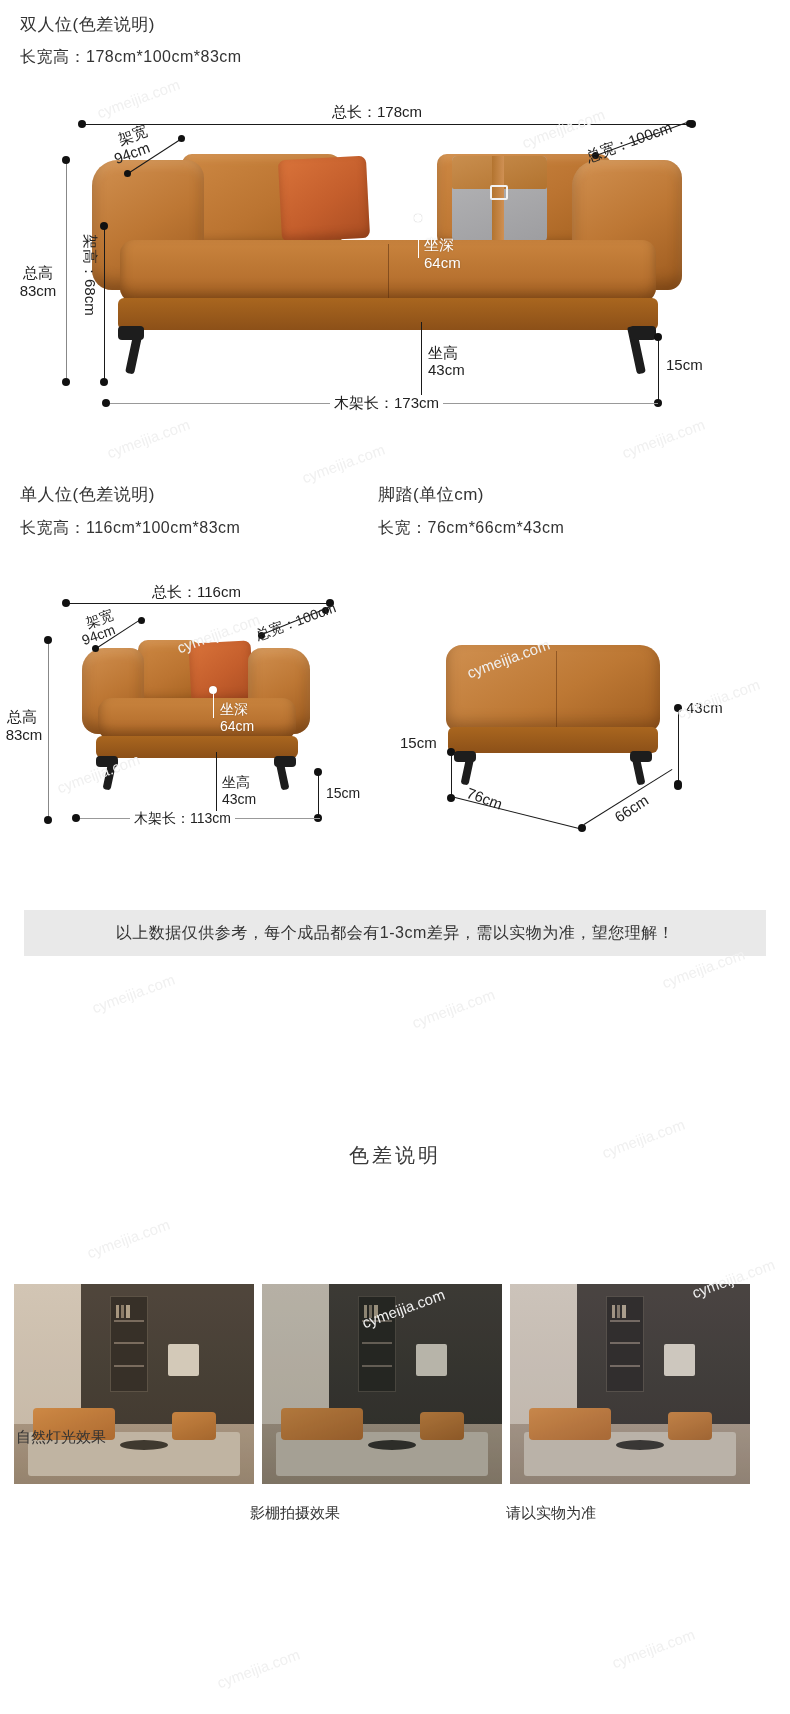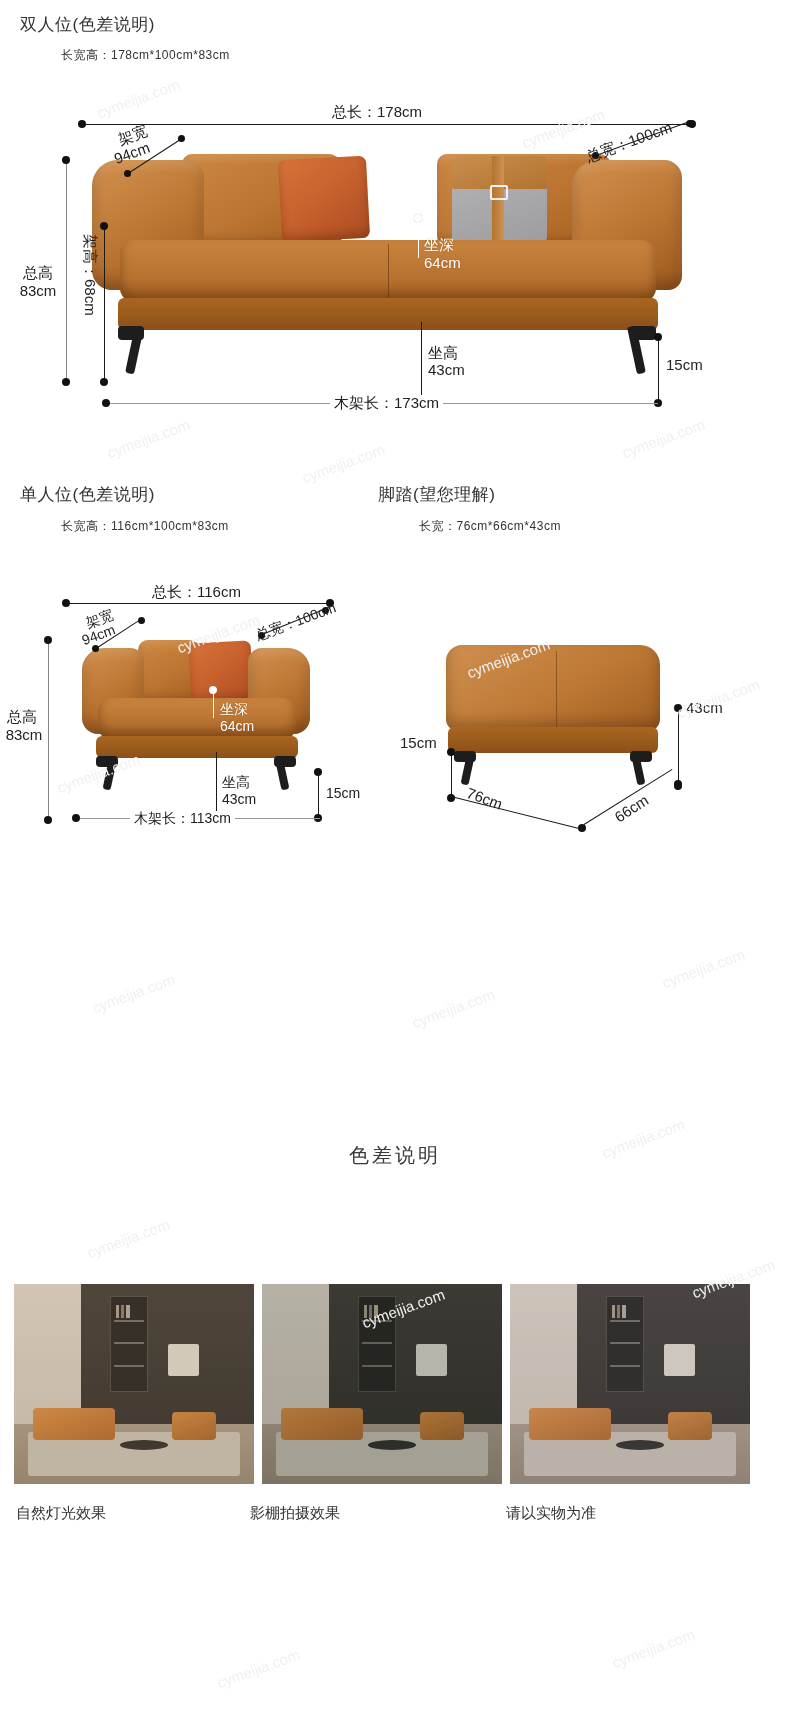--- a/index.html
+++ b/index.html
@@ -14,21 +14,21 @@
 
   
   .wm {
     position:absolute; color:#f0f0f0; font-size:15px;
     transform:rotate(-20deg); white-space:nowrap;
     pointer-events:none; user-select:none; z-index:6;
   }
 
   
   .sec-title { position:absolute; font-size:17px; color:#333; letter-spacing:.5px; white-space:nowrap; }
-  .sec-sub   { position:absolute; font-size:12px; color:#333; letter-spacing:.5px; white-space:nowrap;margin-left:41px; }
+  .sec-sub   { position:absolute; font-size:16px; color:#333; letter-spacing:.5px; white-space:nowrap; }
 
   
   .dim-line   { position:absolute; background:#1a1a1a; }
   .dim-line.h { height:1px; }
   .dim-line.v { width:1px; }
   .dot        { position:absolute; width:8px; height:8px; border-radius:50%; background:#111; }
   .dot.sm     { width:7px; height:7px; }
   .dot.white  { background:#fff; box-shadow:0 0 1px rgba(0,0,0,.35); }
   .dim-txt    { position:absolute; font-size:15px; color:#222; white-space:nowrap; line-height:1.12; }
   .dim-txt.w  { color:#ffffff; text-shadow:0 0 2px rgba(0,0,0,.25); }
@@ -261,21 +261,21 @@
   <div class="dot" style="left:654px; top:399px;"></div>
   <div class="dim-txt" style="left:666px; top:357px;">15cm</div>
 
   <div class="dim-line h" style="left:106px; top:403px; width:552px; background:#999;"></div>
   <div class="dot" style="left:102px; top:399px;"></div>
   <div class="dim-txt" style="left:330px; top:395px; background:#fff; padding:0 4px;">木架长：173cm</div>
 
   <div class="sec-title" style="left:20px; top:483px;">单人位(色差说明)</div>
   <div class="sec-sub" style="left:20px; top:518px;">长宽高：116cm*100cm*83cm</div>
 
-  <div class="sec-title" style="left:378px; top:483px;">脚踏(望您理解)</div>
+  <div class="sec-title" style="left:378px; top:483px;">脚踏(单位cm)</div>
   <div class="sec-sub" style="left:378px; top:518px;">长宽：76cm*66cm*43cm</div>
 
   <div class="chair" style="left:82px; top:630px; width:230px; height:172px;">
     <div class="cushion" style="left:56px; top:10px; width:64px; height:64px;"></div>
     <div class="pillow-orange" style="left:108px; top:12px; width:62px; height:60px;"></div>
     <div class="arm" style="left:0px; top:18px; width:62px; height:86px; border-radius:22px 14px 10px 16px;"></div>
     <div class="arm" style="left:166px; top:18px; width:62px; height:86px; border-radius:14px 22px 16px 10px;"></div>
     <div class="seat" style="left:16px; top:68px; width:198px; height:42px;"></div>
     <div class="base-rail" style="left:14px; top:106px; width:202px; height:22px;"></div>
     <div class="leg" style="left:24px;  top:126px; width:8px; height:34px; transform:rotate(12deg);"></div>
@@ -349,20 +349,23 @@
   <div class="dim-txt" style="left:400px; top:735px;">15cm</div>
 
   <div class="dim-line h" style="left:451px; top:796px; width:134px; transform:rotate(14deg); transform-origin:left center;"></div>
   <div class="dot" style="left:578px; top:824px;"></div>
   <div class="dim-txt rot-20" style="left:470px; top:785px;">76cm</div>
 
   <div class="dim-line h" style="left:584px; top:824px; width:104px; transform:rotate(-32deg); transform-origin:left center;"></div>
   <div class="dot" style="left:674px; top:780px;"></div>
   <div class="dim-txt rot-n35" style="left:612px; top:812px;">66cm</div>
 
+  <div class="notice" style="left:24px; top:910px; width:742px; height:46px;">
+    <span>以上数据仅供参考，每个成品都会有1-3cm差异，需以实物为准，望您理解！</span>
+  </div>
 
   <div class="chroma-sub" style="top:1142px;">色差说明</div>
 
   <div class="room tint-warm" style="left:14px; top:1284px; width:240px; height:200px;">
     <div class="wall-light"></div>
     <div class="wall-dark"></div>
     <div class="shelf">
       <i style="top:24%"></i>
         <i style="top:48%"></i>
         <i style="top:72%"></i>
@@ -409,17 +412,17 @@
       <div class="book" style="left:42%; background:#a89a86;"></div>
     </div>
     <div class="lamp" style="left:64%; top:30%; width:13%; height:16%;"></div>
     <div class="floor"></div>
       <div class="rug"></div>
     <div class="sofa-mini" style="left:8%; top:62%; width:34%; height:16%;"></div>
     <div class="chair-mini" style="left:66%; top:64%; width:18%; height:14%;"></div>
     <div class="table-mini" style="left:44%; top:78%; width:20%;"></div>
   </div>
 
-  <div class="room-caption" style="left:16px; top:1504px;">自然灯光效果</div>
+  <div class="room-caption" style="left:16px; top:1428px;">自然灯光效果</div>
   <div class="room-caption" style="left:250px; top:1504px;">影棚拍摄效果</div>
   <div class="room-caption" style="left:506px; top:1504px;">请以实物为准</div>
 
 </div>
 
 </body></html>

